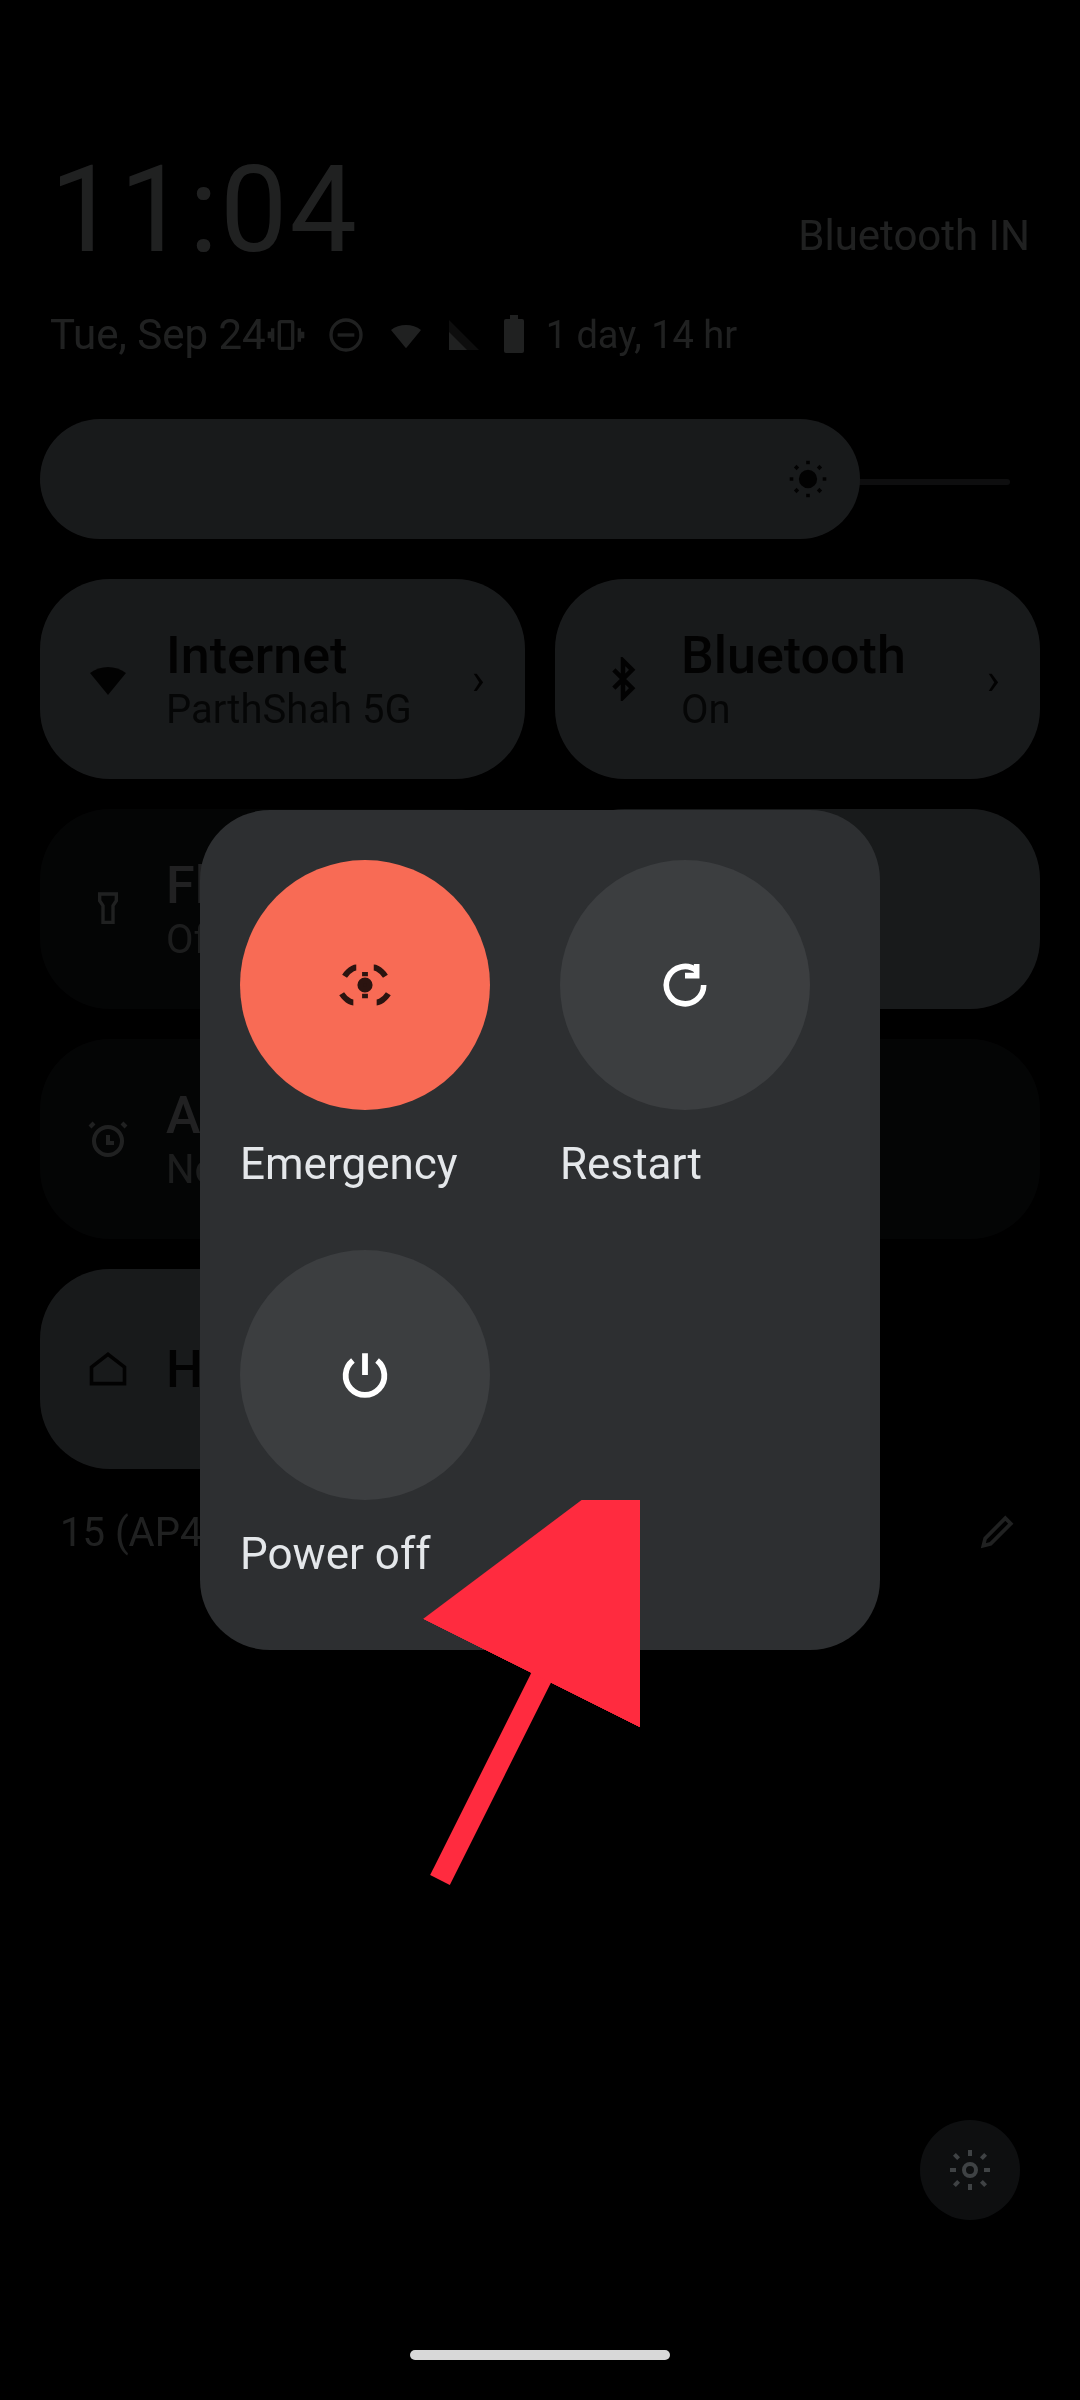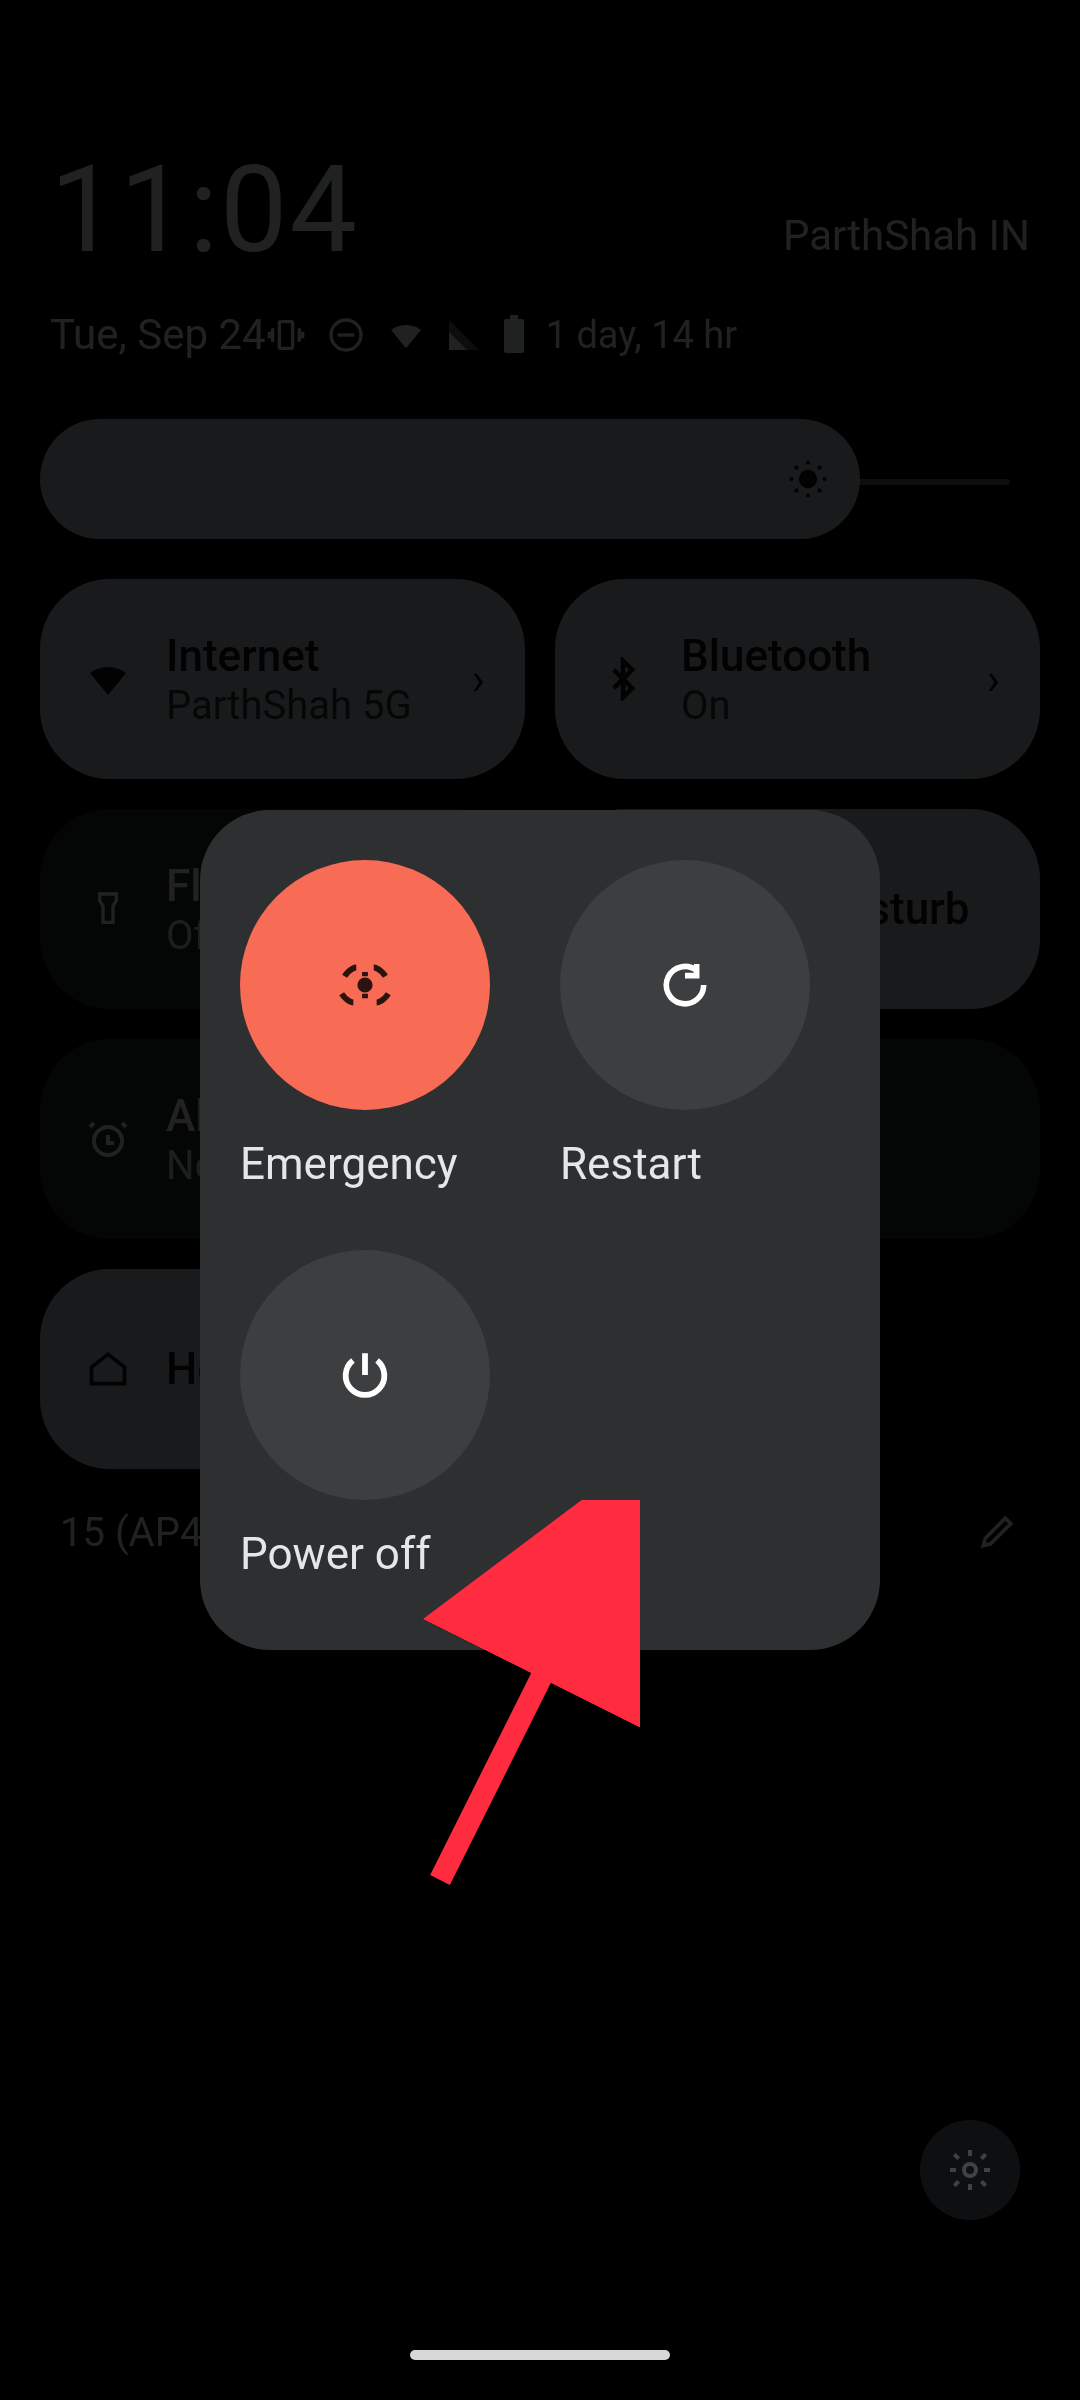--- a/index.html
+++ b/index.html
@@ -18,21 +18,21 @@
   .brightness-fill { background: #9da6ae; height: 120px; width: 82%; border-radius: 60px; position: relative; }
   .brightness-fill .sun { position: absolute; right: 30px; top: 50%; transform: translateY(-50%); color: #111; }
   .brightness-track { position: absolute; left: 0; right: 30px; top: 50%; height: 6px; background: #5a5f64; border-radius: 3px; }
 
   .tiles { display: grid; grid-template-columns: 1fr 1fr; gap: 30px; }
   .tile { background: #2f3438; border-radius: 70px; height: 200px; display: flex; align-items: center; padding: 0 40px; gap: 30px; color: #d0d5d9; }
   .tile.on { background: #9da6ae; color: #111; }
   .tile.off { background: #1e2124; color: #d0d5d9; }
   .tile .t-icon { width: 56px; display: flex; justify-content: center; font-size: 44px; }
   .tile .t-text { flex: 1; }
-  .tile .t-title { font-size: 44px; font-weight: 500; }
+  .tile .t-title { font-size: 52px; font-weight: 500; }
   .tile .t-sub { font-size: 40px; opacity: 0.85; }
   .tile .chev { font-size: 44px; }
 
   .build { color: #cfd3d6; font-size: 40px; padding: 40px 20px; display:flex; justify-content: space-between;}
   .pencil { color:#cfd3d6; }
 
   .footer-gear { position: absolute; right: 60px; bottom: 180px; width: 100px; height: 100px; border-radius: 50px; background: #1f2225; display: flex; align-items: center; justify-content: center; color: #8c9297; }
 
   .home-pill { position: absolute; bottom: 40px; left: 50%; transform: translateX(-50%); width: 260px; height: 10px; border-radius: 5px; background: #d8d8d8; }
 
@@ -50,21 +50,21 @@
   svg { display: block; }
 </style>
 </head>
 <body>
 
 <div class="screen">
 
   <div class="qs">
     <div class="status-top">
       <div class="clock">11:04</div>
-      <div class="carrier">ParthShah IN</div>
+      <div class="carrier">Bluetooth IN</div>
     </div>
     <div class="status-sub">
       <div>Tue, Sep 24</div>
       <div class="status-icons">
         <span>
           <svg width="40" height="40" viewBox="0 0 24 24" fill="none" stroke="#cfd3d6" stroke-width="2">
               <rect x="8" y="4" width="8" height="16" rx="1"></rect>
               <path d="M4 8v8M2 10v4M20 8v8M22 10v4"></path>
             </svg>
         </span>

